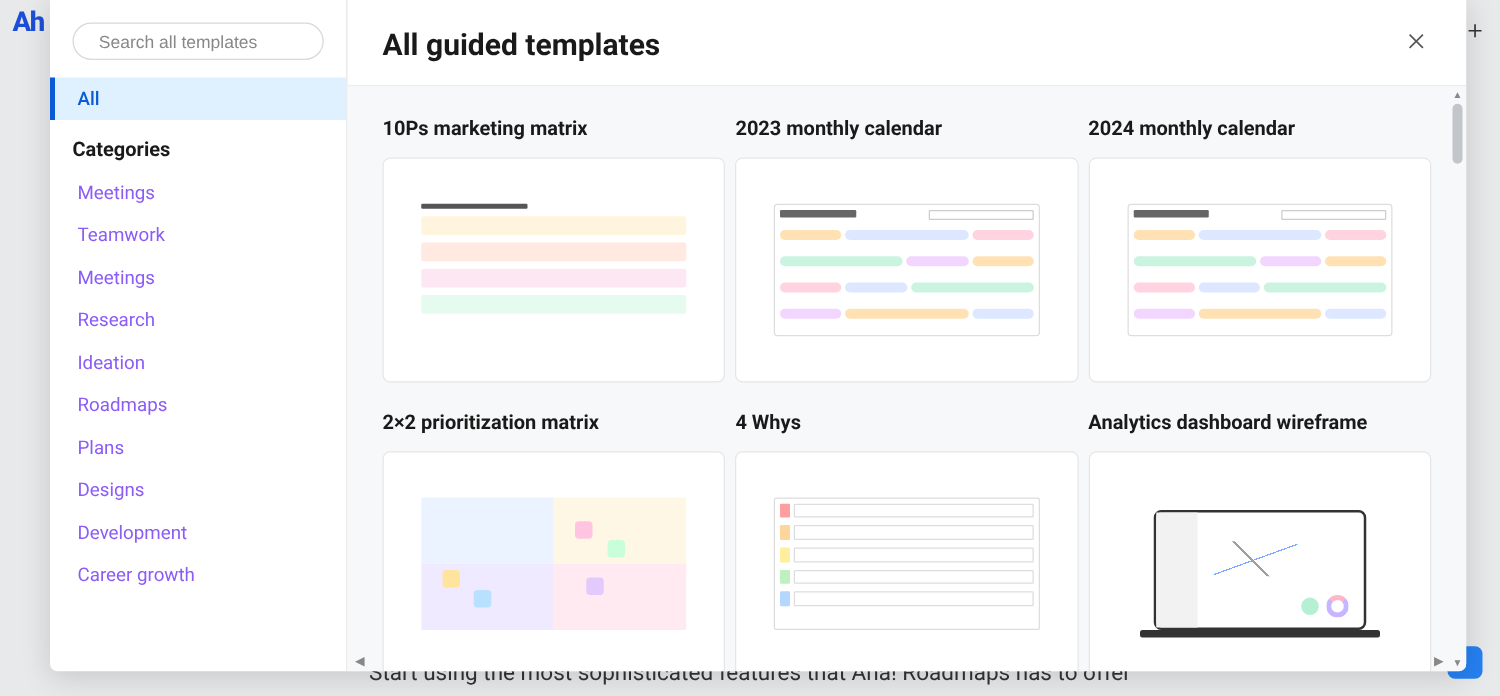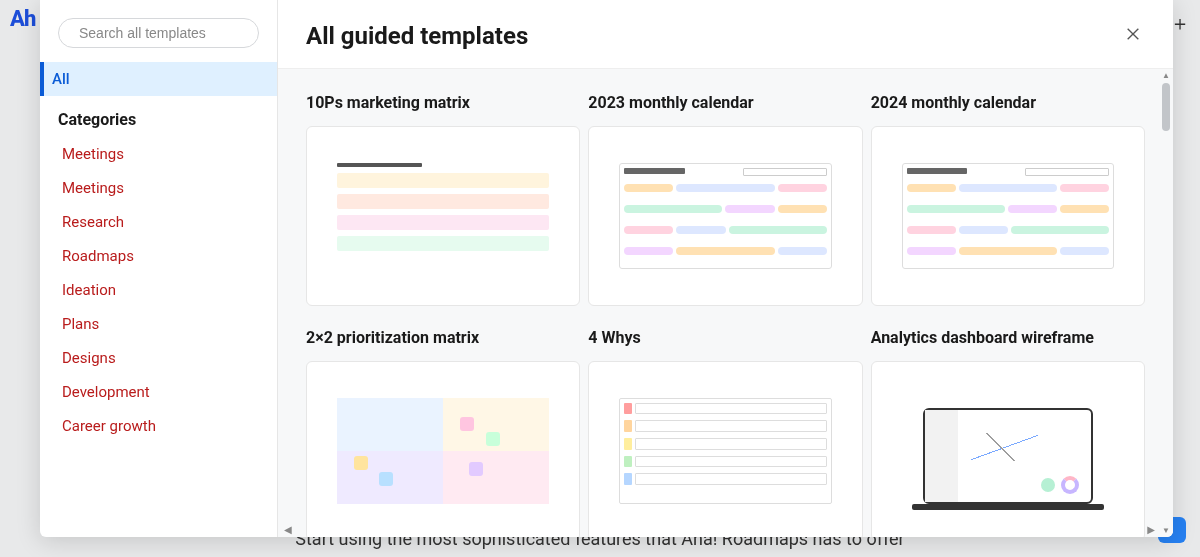--- a/index.html
+++ b/index.html
@@ -85,28 +85,28 @@
   }
   .search-input::placeholder { color: #888; }
 
   .nav {
     display: flex;
     flex-direction: column;
   }
   .nav-item {
     padding: 8px 22px;
     font-size: 15px;
-    color: #b91c1c;
+    color: #8b5cf6;
     cursor: pointer;
   }
   .nav-item.active {
     background: #dff0ff;
     color: #0a5bd6;
     border-left: 4px solid #0a5bd6;
-    padding-left: 8px;
+    padding-left: 18px;
     font-weight: 500;
   }
   .cat-header {
     padding: 14px 18px 8px 18px;
     font-size: 16px;
     font-weight: 700;
     color: #1a1a1a;
   }
 
   
@@ -307,24 +307,25 @@
       </div>
     </div>
 
     <nav class="nav">
       <div class="nav-item active">All</div>
 
       <div class="cat-header">Categories</div>
 
       <div id="cat-list">
           <div class="nav-item">Meetings</div>
+          <div class="nav-item">Teamwork</div>
           <div class="nav-item">Meetings</div>
           <div class="nav-item">Research</div>
+          <div class="nav-item">Ideation</div>
           <div class="nav-item">Roadmaps</div>
-          <div class="nav-item">Ideation</div>
           <div class="nav-item">Plans</div>
           <div class="nav-item">Designs</div>
           <div class="nav-item">Development</div>
           <div class="nav-item">Career growth</div>
         </div>
     </nav>
   </aside>
 
   <section class="main">
     <div class="main-header">

